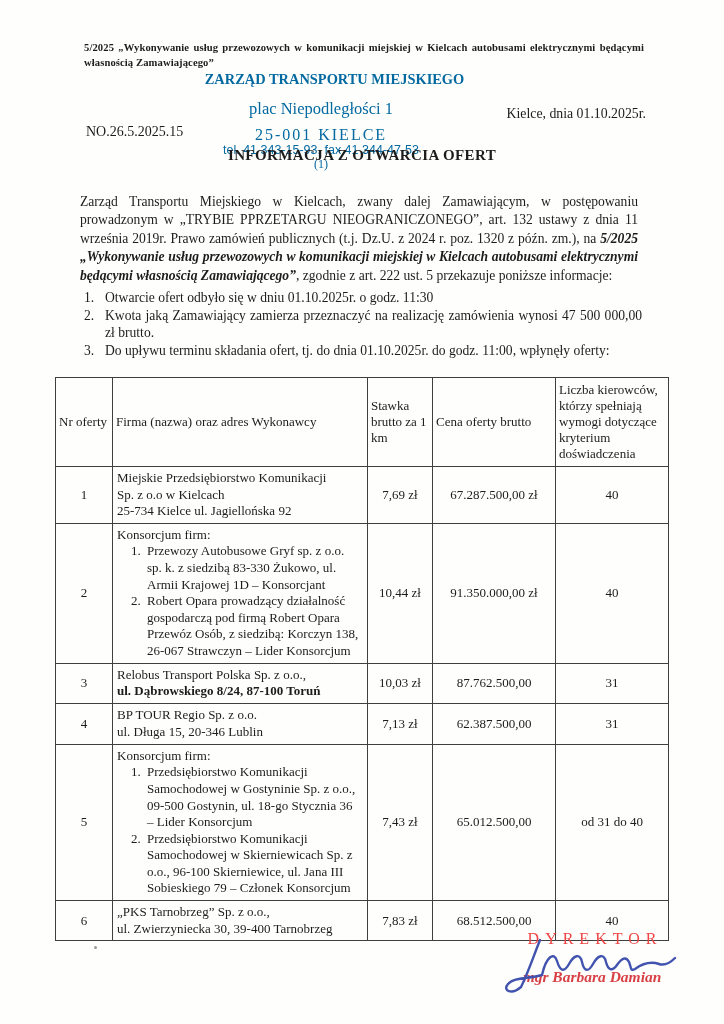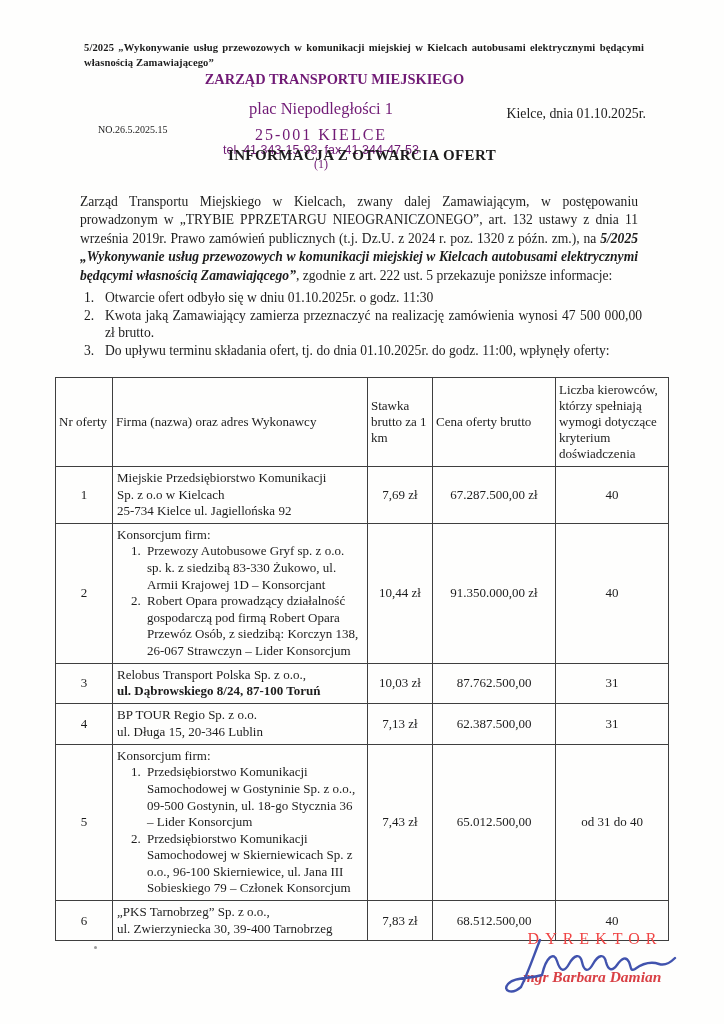--- a/index.html
+++ b/index.html
@@ -17,30 +17,30 @@
   
   .top-note{
     position:absolute;left:84px;top:40px;width:560px;
     font-size:10.6px;font-weight:bold;line-height:1.42;
     text-align:justify;letter-spacing:.1px;
   }
 
   
   .stamp{
     position:absolute;left:196px;top:71px;width:250px;
-    text-align:center;color:#701a75;
+    text-align:center;color:#0369a1;
   }
   .stamp .s1{font-size:15.5px;font-weight:bold;white-space:nowrap;transform:scaleX(.93);transform-origin:center;line-height:1.05;}
   .stamp .s2{font-size:16.5px;line-height:1.0;margin-top:14px;}
   .stamp .s3{font-size:16px;letter-spacing:2px;line-height:1.0;margin-top:9px;}
   .stamp .s4{font-family:"Liberation Sans","DejaVu Sans",sans-serif;font-size:12.5px;line-height:1.1;margin-top:1px;}
   .stamp .s5{font-size:12px;line-height:1.0;}
 
   .date-line{position:absolute;right:78px;top:106px;font-size:13.8px;}
-  .ref-number{position:absolute;left:86px;top:124px;font-size:10px;margin-left:12px;}
+  .ref-number{position:absolute;left:86px;top:124px;font-size:14px;}
   .doc-title{
     position:absolute;left:0;top:147px;width:724px;
     text-align:center;font-size:15px;font-weight:bold;letter-spacing:.4px;
   }
 
   .paragraph{
     position:absolute;left:80px;top:179px;width:558px;
     font-size:13.6px;line-height:18.6px;text-align:justify;
   }
   .paragraph .emph{font-weight:bold;font-style:italic;}

